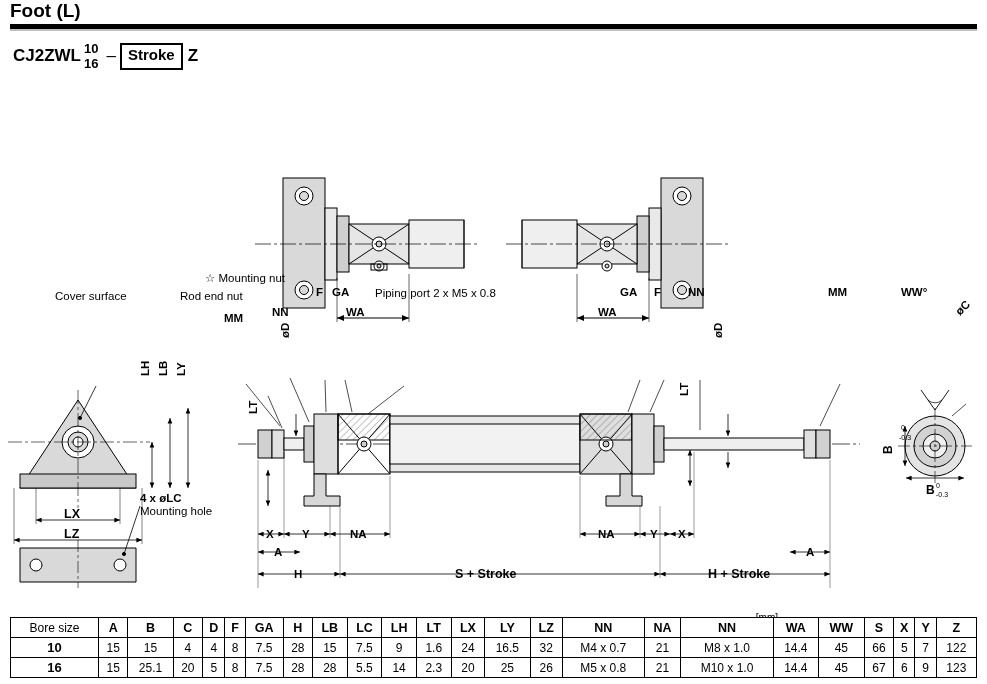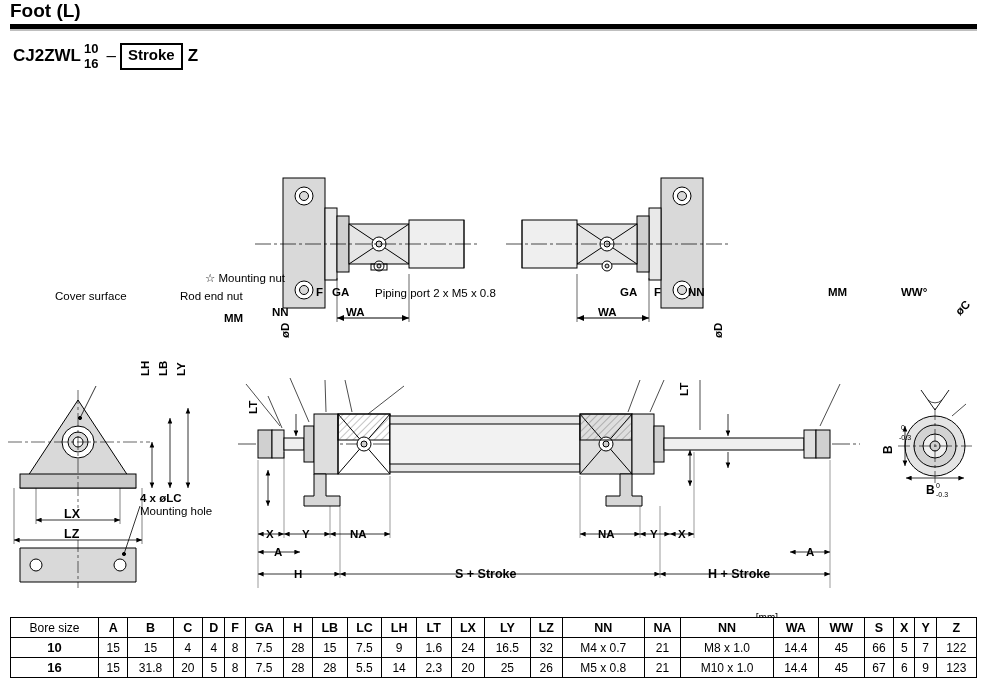--- a/index.html
+++ b/index.html
@@ -520,21 +520,21 @@
             <td>14.4</td>
             <td>45</td>
             <td>66</td>
             <td>5</td>
             <td>7</td>
             <td>122</td>
           </tr>
           <tr>
             <td class="bore">16</td>
             <td>15</td>
-            <td>31.8</td>
+            <td>25.1</td>
             <td>20</td>
             <td>5</td>
             <td>8</td>
             <td>7.5</td>
             <td>28</td>
             <td>28</td>
             <td>5.5</td>
             <td>14</td>
             <td>2.3</td>
             <td>20</td>

